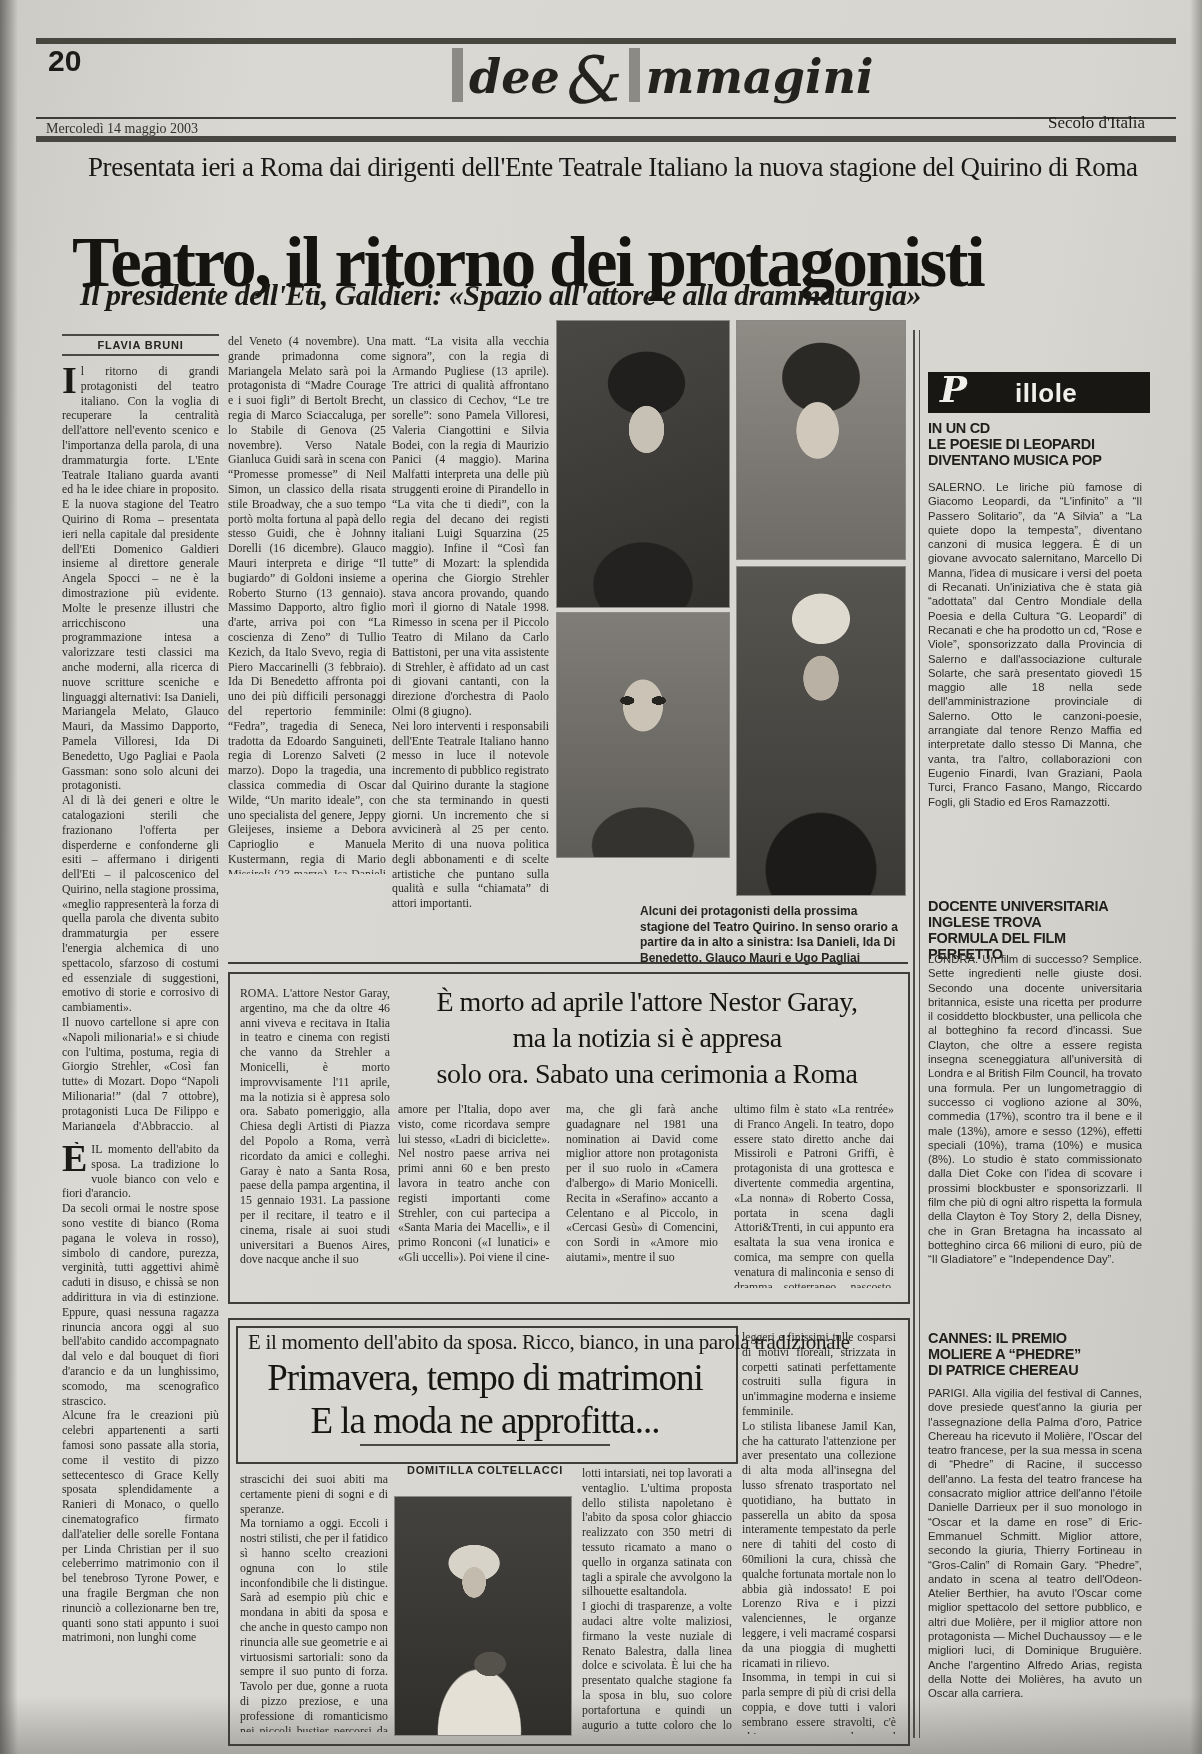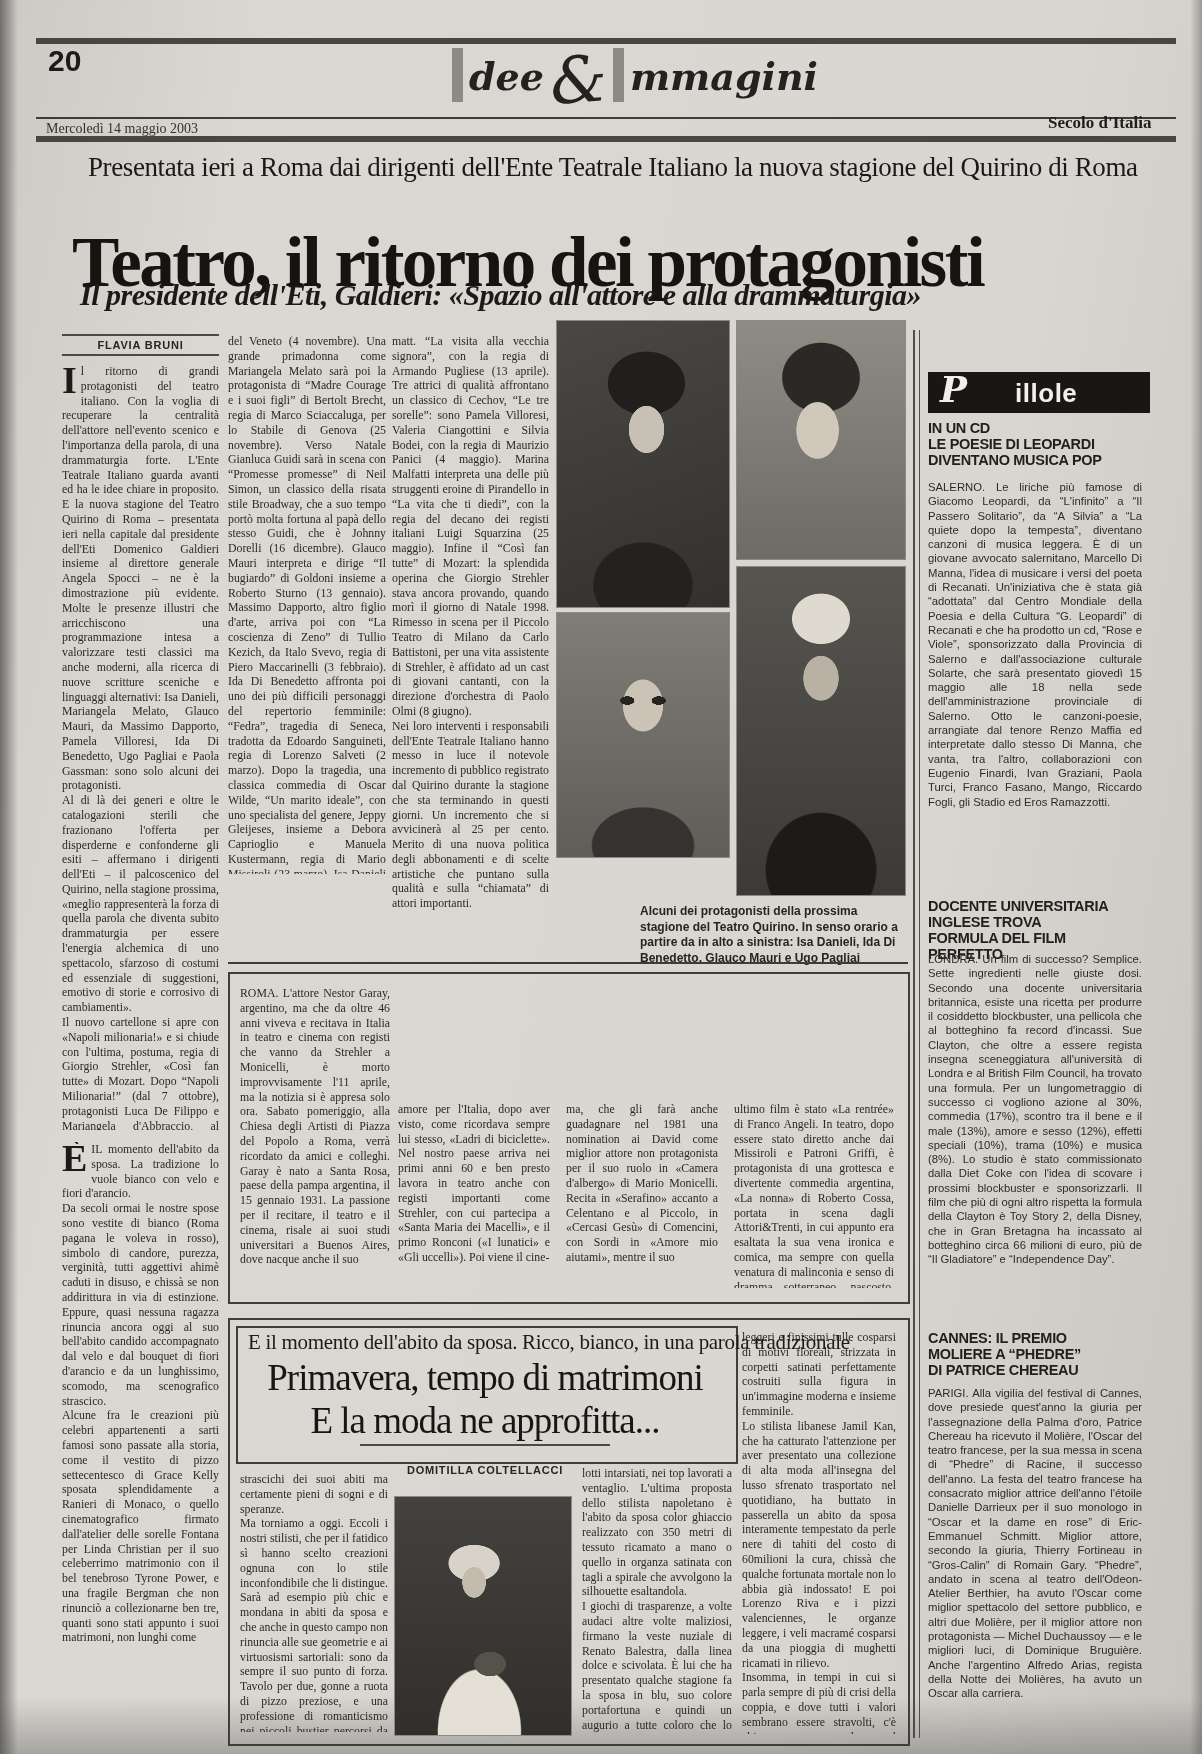--- a/index.html
+++ b/index.html
@@ -9,24 +9,24 @@
   .abs{position:absolute;}
   .edge-left{left:0;top:0;width:18px;height:100%;background:linear-gradient(90deg,#6f6e6b,rgba(111,110,107,0));}
   .edge-right{right:0;top:0;width:12px;height:100%;background:linear-gradient(270deg,rgba(86,85,82,.45),rgba(86,85,82,0));}
   .edge-bottom{left:0;top:1696px;width:100%;height:58px;background:linear-gradient(rgba(0,0,0,0),rgba(84,83,80,.38));}
   .hbar{position:absolute;background:#47463f;height:6px;}
   .hline{position:absolute;background:#3d3c37;}
   .vrule{position:absolute;width:4px;border-left:2px solid #4e4d48;border-right:1px solid #4e4d48;}
   .pagenum{font-family:"Liberation Sans",sans-serif;font-weight:bold;font-size:30px;color:#1c1b19;}
   .masthead{display:flex;align-items:flex-end;gap:6px;font-family:"DejaVu Serif",serif;font-style:italic;font-weight:bold;color:#23221f;}
   .m-bar{width:11px;height:54px;background:#8c8a85;}
-  .m-word{font-size:38px;line-height:50px;}
+  .m-word{font-size:46px;line-height:50px;}
   .m-amp{font-size:64px;line-height:56px;transform:translateY(6px) rotate(-4deg);font-weight:normal;}
   .dateline{font-size:14px;color:#33322e;}
-  .brand{font-size:17px;font-weight:bold;color:#1f1e1b;}
+  .brand{font-size:17px;font-weight:normal;color:#1f1e1b;}
   .kicker{font-size:27px;letter-spacing:-.4px;color:#1b1a18;white-space:nowrap;}
   .headline{font-size:71px;font-weight:bold;letter-spacing:-2.5px;white-space:nowrap;color:#151411;}
   .subhead{font-size:30px;font-style:italic;font-weight:bold;letter-spacing:-.5px;white-space:nowrap;color:#1b1a17;}
   .byline{font-family:"Liberation Sans",sans-serif;font-weight:bold;font-size:11px;letter-spacing:.8px;text-align:center;color:#26251f;}
   .byrule{height:2px;background:#4a4943;}
   .txt{font-size:11.8px;line-height:14.8px;text-align:justify;white-space:pre-line;overflow:hidden;color:#2a2925;}
   .dropcap::first-letter{float:left;font-size:38px;line-height:30px;font-weight:bold;padding:1px 4px 0 0;color:#1c1b18;}
   .photo{position:absolute;box-shadow:0 0 0 1px #8a8984 inset;}
   .caption{font-family:"Liberation Sans",sans-serif;font-weight:bold;font-size:12px;line-height:15.5px;color:#26251f;white-space:pre-line;}
   .pillole-banner{background:#181713;color:#f1efe9;display:flex;align-items:baseline;padding:2px 10px 4px 12px;}
@@ -121,20 +121,23 @@
   <div class="abs pillole-txt" style="left:928px;top:952px;width:214px;height:358px;">LONDRA. Un film di successo? Semplice. Sette ingredienti nelle giuste dosi. Secondo una docente universitaria britannica, esiste una ricetta per produrre il cosiddetto blockbuster, una pellicola che al botteghino fa record d'incassi. Sue Clayton, che oltre a essere regista insegna sceneggiatura all'università di Londra e al British Film Council, ha trovato una formula. Per un lungometraggio di successo ci vogliono azione al 30%, commedia (17%), scontro tra il bene e il male (13%), amore e sesso (12%), effetti speciali (10%), trama (10%) e musica (8%). Lo studio è stato commissionato dalla Diet Coke con l'idea di scovare i prossimi blockbuster e sponsorizzarli. Il film che più di ogni altro rispetta la formula della Clayton è Toy Story 2, della Disney, che in Gran Bretagna ha incassato al botteghino circa 66 milioni di euro, più de “Il Gladiatore” e “Independence Day”.</div>
 
   <div class="abs pillole-head" style="left:928px;top:1330px;width:214px;">CANNES: IL PREMIO
 MOLIERE A “PHEDRE”
 DI PATRICE CHEREAU</div>
   <div class="abs pillole-txt" style="left:928px;top:1386px;width:214px;height:356px;">PARIGI. Alla vigilia del festival di Cannes, dove presiede quest'anno la giuria per l'assegnazione della Palma d'oro, Patrice Chereau ha ricevuto il Molière, l'Oscar del teatro francese, per la sua messa in scena di “Phedre” di Racine, il successo dell'anno. La festa del teatro francese ha consacrato miglior attrice dell'anno l'étoile Danielle Darrieux per il suo monologo in “Oscar et la dame en rose” di Eric-Emmanuel Schmitt. Miglior attore, secondo la giuria, Thierry Fortineau in “Gros-Calin” di Romain Gary. “Phedre”, andato in scena al teatro dell'Odeon-Atelier Berthier, ha avuto l'Oscar come miglior spettacolo del settore pubblico, e altri due Molière, per il miglior attore non protagonista — Michel Duchaussoy — e le migliori luci, di Dominique Bruguière. Anche l'argentino Alfredo Arias, regista della Notte dei Molières, ha avuto un Oscar alla carriera.</div>
 
   <div class="hline" style="left:228px;top:962px;width:680px;height:2px;"></div>
   <div class="box" style="left:228px;top:972px;width:678px;height:328px;"></div>
   <div class="abs txt" style="left:240px;top:986px;width:150px;height:302px;">ROMA. L'attore Nestor Garay, argentino, ma che da oltre 46 anni viveva e recitava in Italia in teatro e cinema con registi che vanno da Strehler a Monicelli, è morto improvvisamente l'11 aprile, ma la notizia si è appresa solo ora. Sabato pomeriggio, alla Chiesa degli Artisti di Piazza del Popolo a Roma, verrà ricordato da amici e colleghi. Garay è nato a Santa Rosa, paese della pampa argentina, il 15 gennaio 1931. La passione per il recitare, il teatro e il cinema, risale ai suoi studi universitari a Buenos Aires, dove nacque anche il suo</div>
+  <div class="abs garay-head" style="left:398px;top:984px;width:498px;">È morto ad aprile l'attore Nestor Garay,
+ma la notizia si è appresa
+solo ora. Sabato una cerimonia a Roma</div>
   <div class="abs txt" style="left:398px;top:1102px;width:152px;height:186px;">amore per l'Italia, dopo aver visto, come ricordava sempre lui stesso, «Ladri di biciclette». Nel nostro paese arriva nei primi anni 60 e ben presto lavora in teatro anche con registi importanti come Strehler, con cui partecipa a «Santa Maria dei Macelli», e il primo Ronconi («I lunatici» e «Gli uccelli»). Poi viene il cine-</div>
   <div class="abs txt" style="left:566px;top:1102px;width:152px;height:186px;">ma, che gli farà anche guadagnare nel 1981 una nomination ai David come miglior attore non protagonista per il suo ruolo in «Camera d'albergo» di Mario Monicelli. Recita in «Serafino» accanto a Celentano e al Piccolo, in «Cercasi Gesù» di Comencini, con Sordi in «Amore mio aiutami», mentre il suo</div>
   <div class="abs txt" style="left:734px;top:1102px;width:160px;height:186px;">ultimo film è stato «La rentrée» di Franco Angeli. In teatro, dopo essere stato diretto anche dai Missiroli e Patroni Griffi, è protagonista di una grottesca e divertente commedia argentina, «La nonna» di Roberto Cossa, portata in scena dagli Attori&amp;Trenti, in cui appunto era esaltata la sua vena ironica e comica, ma sempre con quella venatura di malinconia e senso di dramma sotterraneo, nascosto, che era sua propria. L'ultima apparizione è al fianco di Milva nel musical di Astor Piazzolla «Maria di Buenos Aires».</div>
 
   <div class="abs txt dropcap" style="left:62px;top:1142px;width:157px;height:604px;">È IL momento dell'abito da sposa. La tradizione lo vuole bianco con velo e fiori d'arancio.
 Da secoli ormai le nostre spose sono vestite di bianco (Roma pagana le voleva in rosso), simbolo di candore, purezza, verginità, tutti aggettivi ahimè caduti in disuso, e chissà se non addirittura in via di estinzione. Eppure, quasi nessuna ragazza rinuncia ancora oggi al suo bell'abito candido accompagnato dal velo e dal bouquet di fiori d'arancio e da un lunghissimo, scomodo, ma scenografico strascico.
 Alcune fra le creazioni più celebri appartenenti a sarti famosi sono passate alla storia, come il vestito di pizzo settecentesco di Grace Kelly sposata splendidamente a Ranieri di Monaco, o quello cinematografico firmato dall'atelier delle sorelle Fontana per Linda Christian per il suo celeberrimo matrimonio con il bel tenebroso Tyrone Power, e una fragile Bergman che non rinunciò a collezionarne ben tre, quanti sono stati appunto i suoi matrimoni, non lunghi come</div>
 
   <div class="box" style="left:228px;top:1318px;width:678px;height:424px;"></div>
   <div class="box" style="left:236px;top:1326px;width:498px;height:134px;border-width:2px;"></div>

